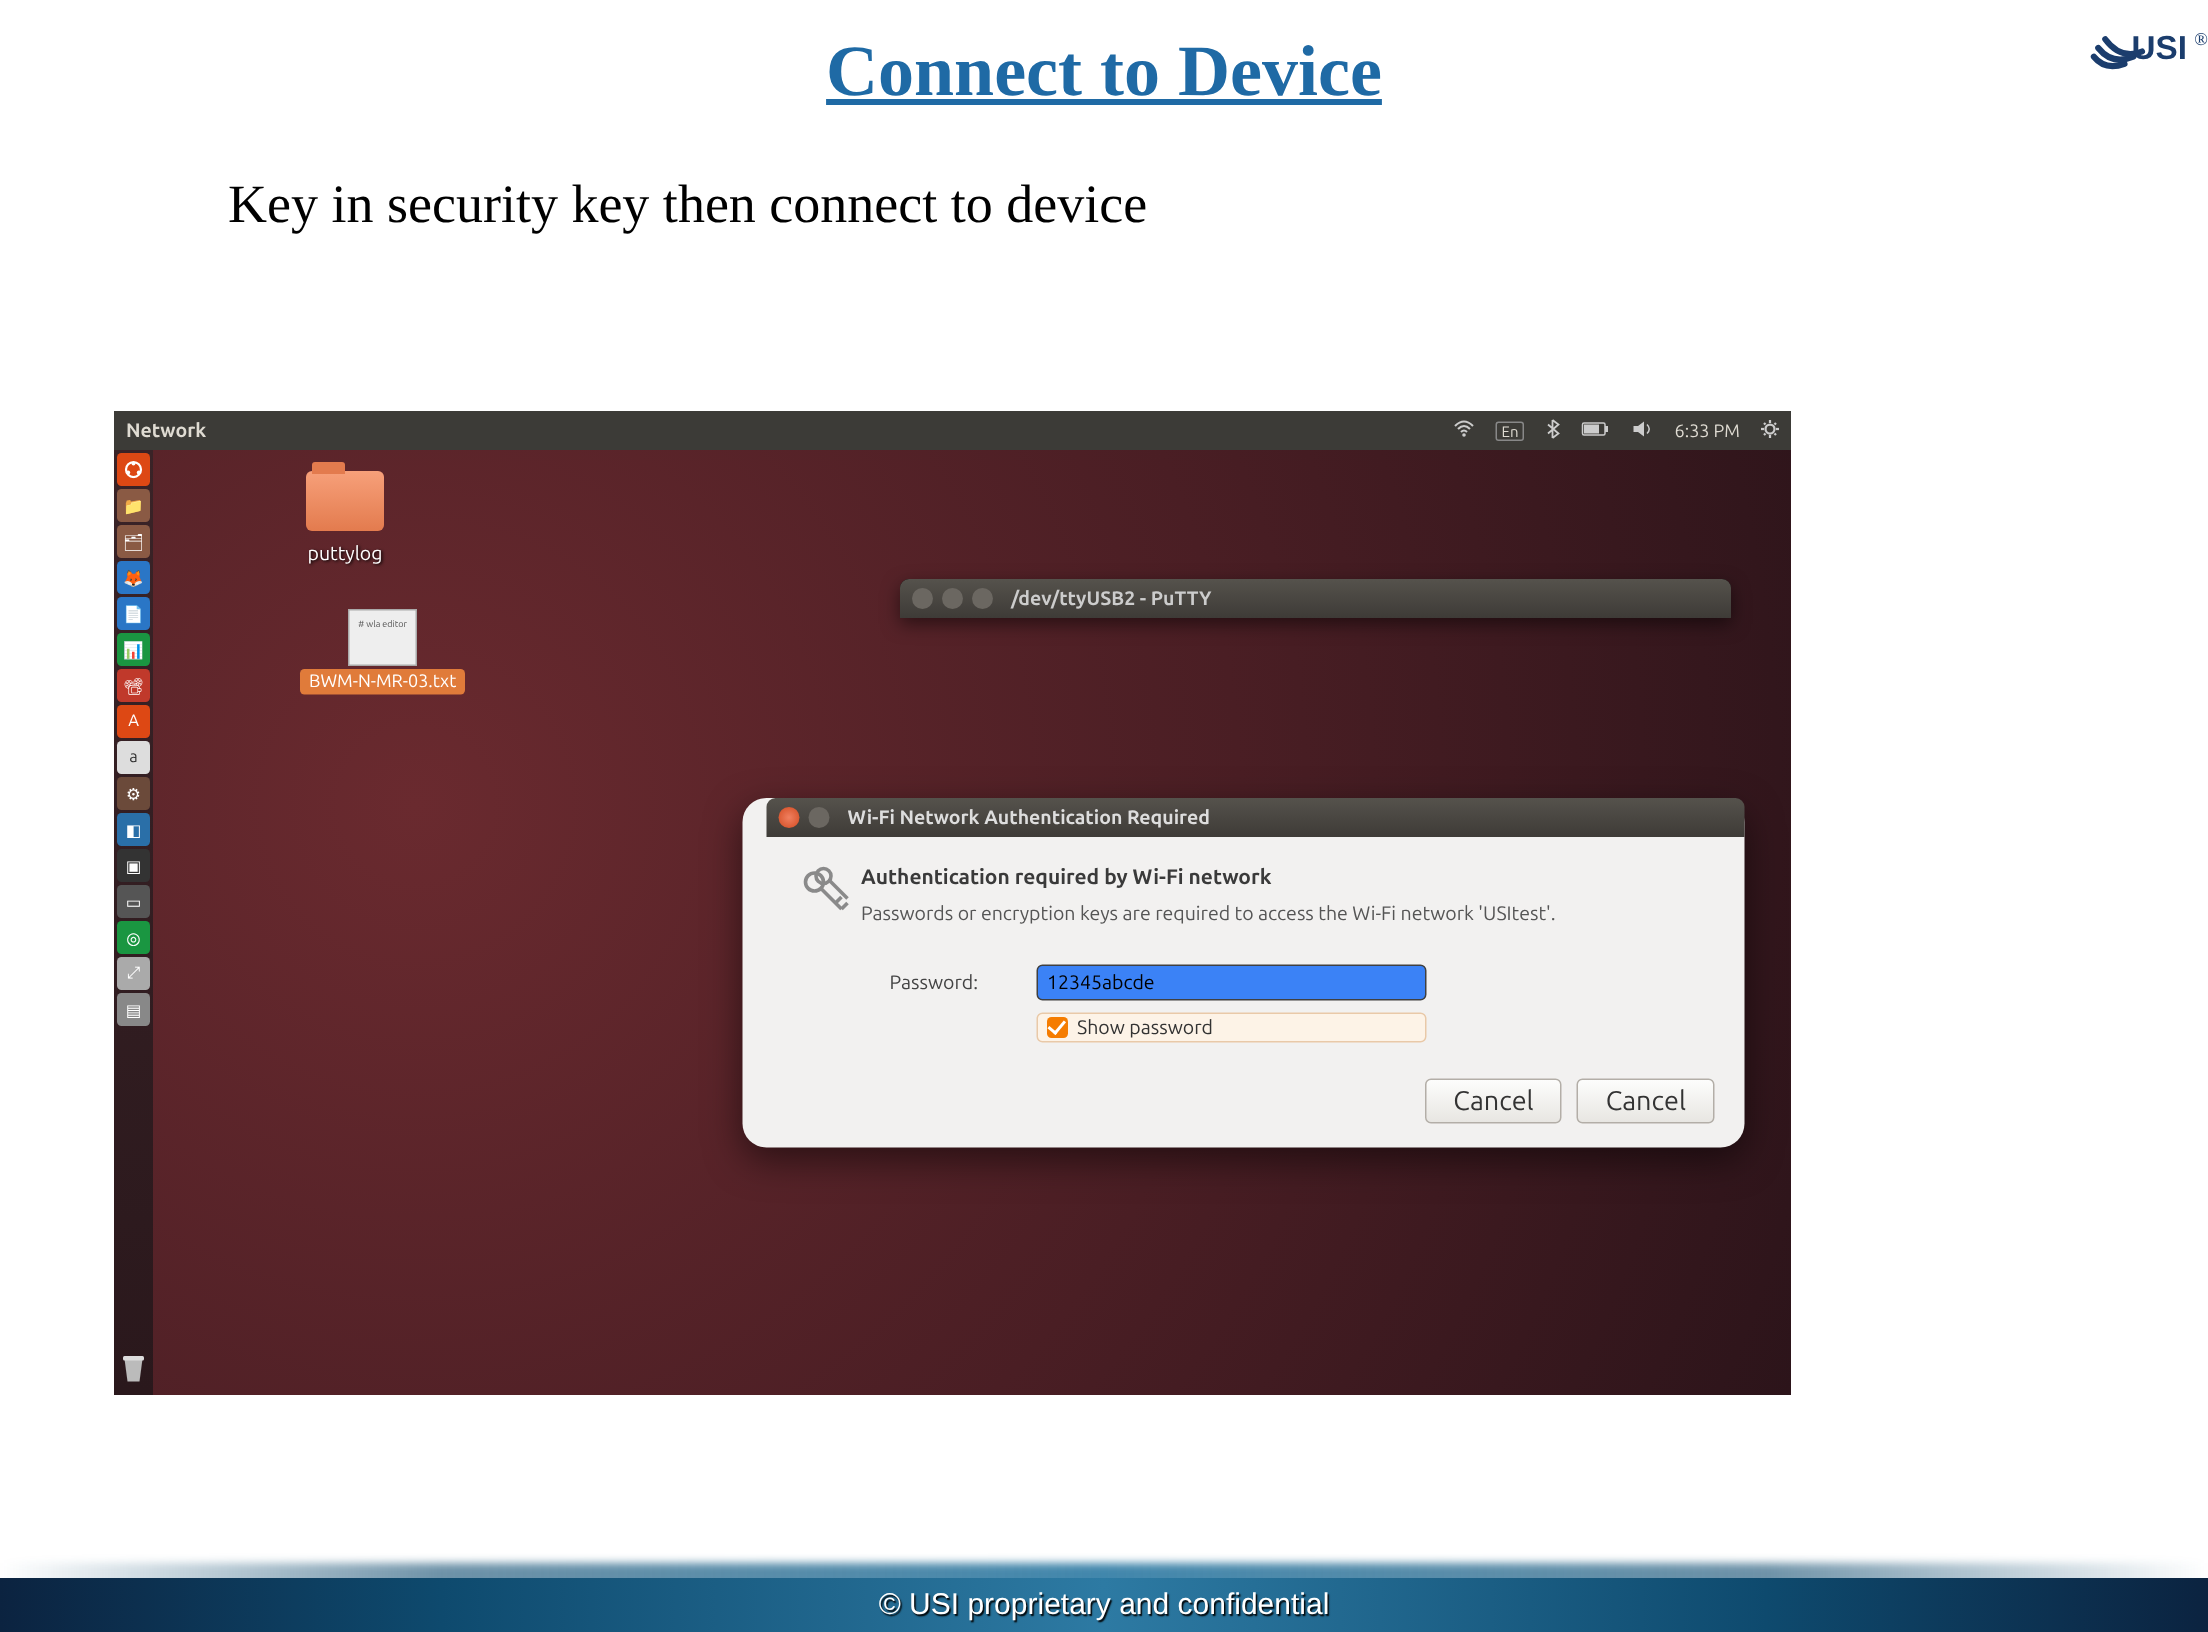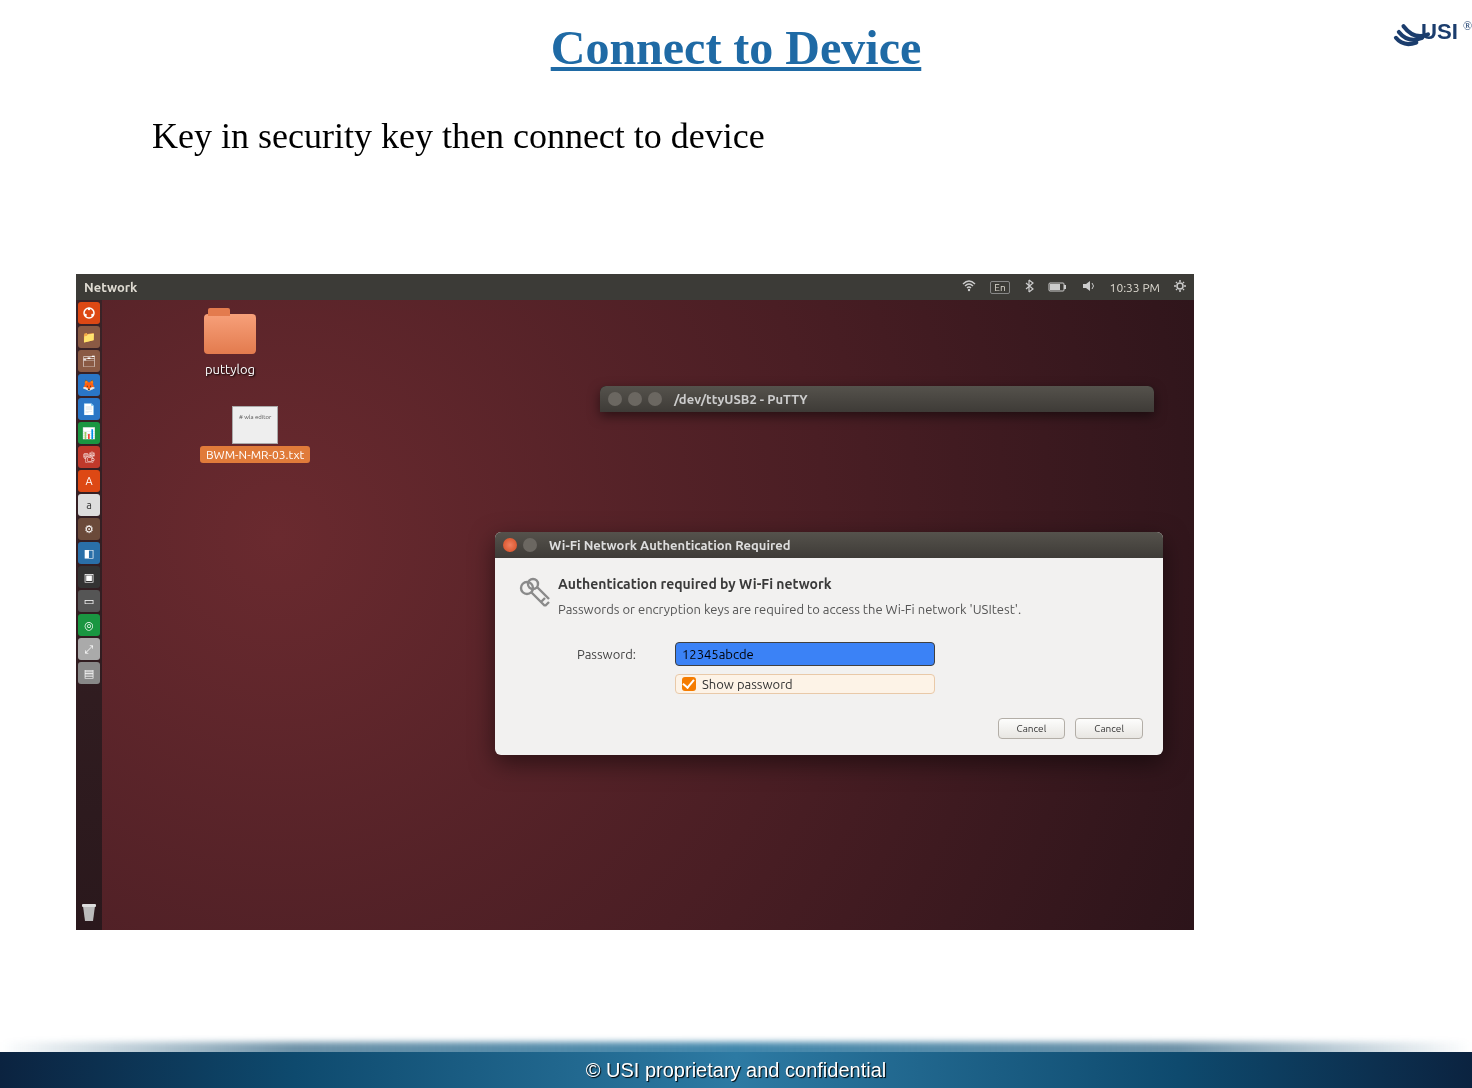--- a/index.html
+++ b/index.html
@@ -187,24 +187,25 @@
     white-space: pre;
     line-height: 1.35;
   }
 
   
   .auth {
     position: absolute;
     left: 419px; top: 258px;
     width: 668px;
     background: #f2f1f0;
-    border-radius: 6px;
+    border-radius: 16px;
     box-shadow: 0 8px 24px rgba(0,0,0,.5);
     font-size: 13px;
     color: #333;
+    padding-left: 16px;
   }
   .auth-title {
     height: 26px;
     background: linear-gradient(#55524c, #3e3b37);
     border-radius: 6px 6px 0 0;
     display: flex;
     align-items: center;
     gap: 6px;
     padding: 0 8px;
     color: #ddd;
@@ -265,21 +266,21 @@
     display: flex;
     justify-content: flex-end;
     gap: 10px;
     margin-top: 24px;
   }
   .btn {
     padding: 4px 18px;
     background: linear-gradient(#fdfdfc, #e8e6e2);
     border: 1px solid #b3aea7;
     border-radius: 4px;
-    font-size: 10px;
+    font-size: 18px;
     color: #333;
     font-family: inherit;
     cursor: pointer;
   }
 
   .footer-band {
     position: absolute;
     bottom: 0;
     left: 0;
     right: 0;
@@ -347,21 +348,21 @@
             <rect x="16" y="3" width="2" height="4" fill="#ccc"></rect>
             <rect x="2" y="2" width="10" height="6" fill="#ccc"></rect>
           </svg>
       </span>
       <span>
         <svg width="14" height="12" viewBox="0 0 14 12">
             <path d="M1 4 H4 L8 1 V11 L4 8 H1 Z" fill="#ccc"></path>
             <path d="M10 3 Q13 6 10 9" stroke="#ccc" fill="none"></path>
           </svg>
       </span>
-      <span>10:33 PM</span>
+      <span>6:33 PM</span>
       <span>
         <svg width="12" height="12" viewBox="0 0 12 12">
             <circle cx="6" cy="6" r="3" fill="none" stroke="#ccc" stroke-width="1.5"></circle>
             <g stroke="#ccc" stroke-width="1.5">
               <line x1="6" y1="0" x2="6" y2="2"></line>
               <line x1="6" y1="10" x2="6" y2="12"></line>
               <line x1="0" y1="6" x2="2" y2="6"></line>
               <line x1="10" y1="6" x2="12" y2="6"></line>
               <line x1="2" y1="2" x2="3" y2="3"></line>
               <line x1="9" y1="9" x2="10" y2="10"></line>

